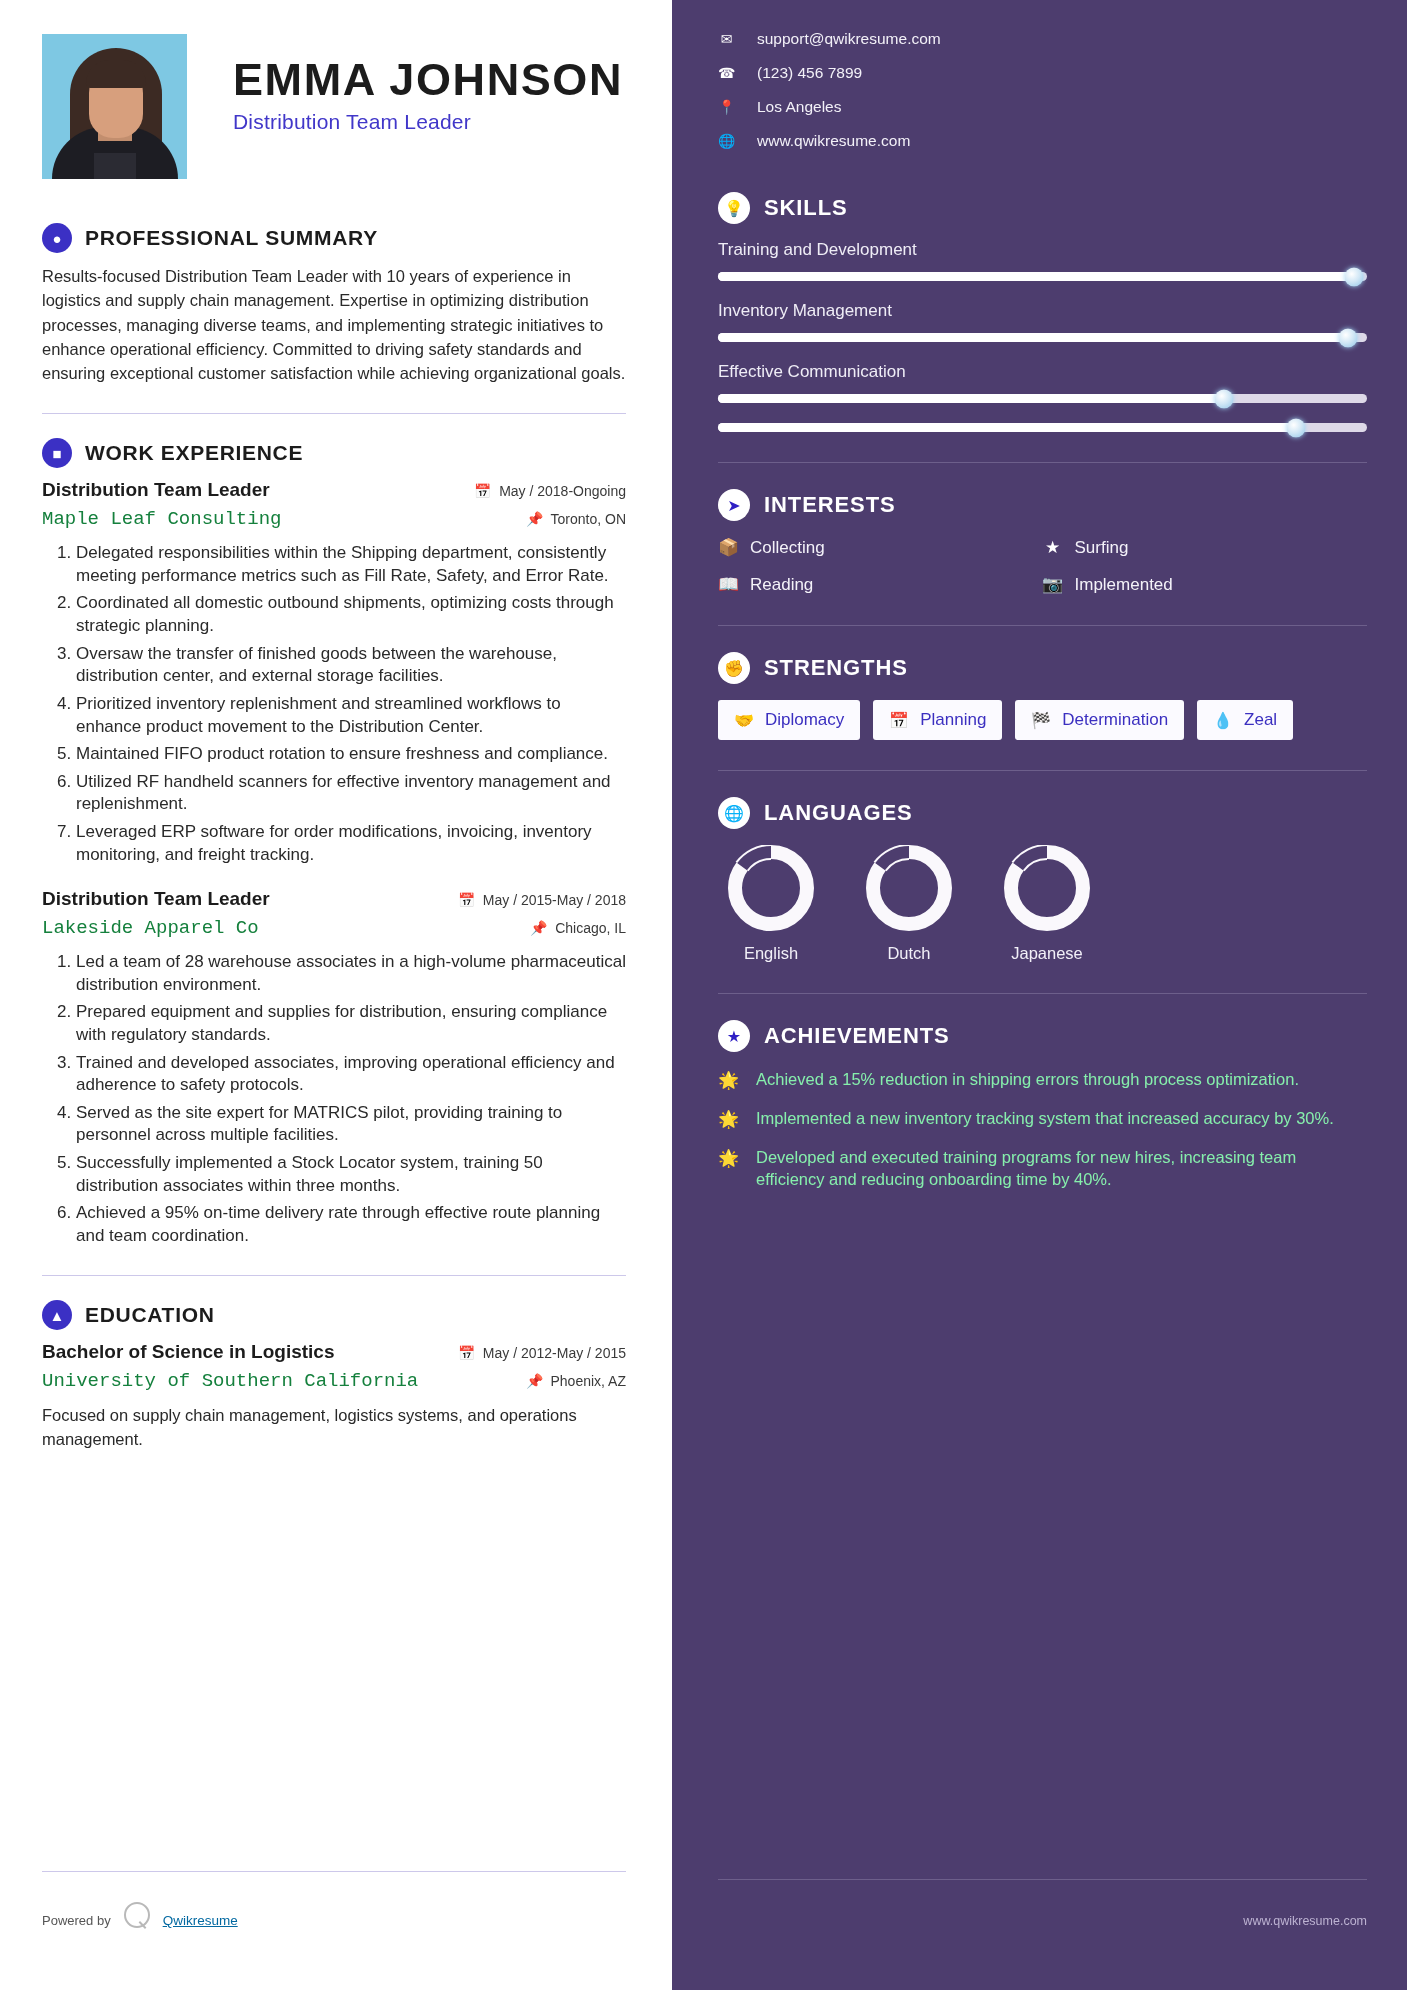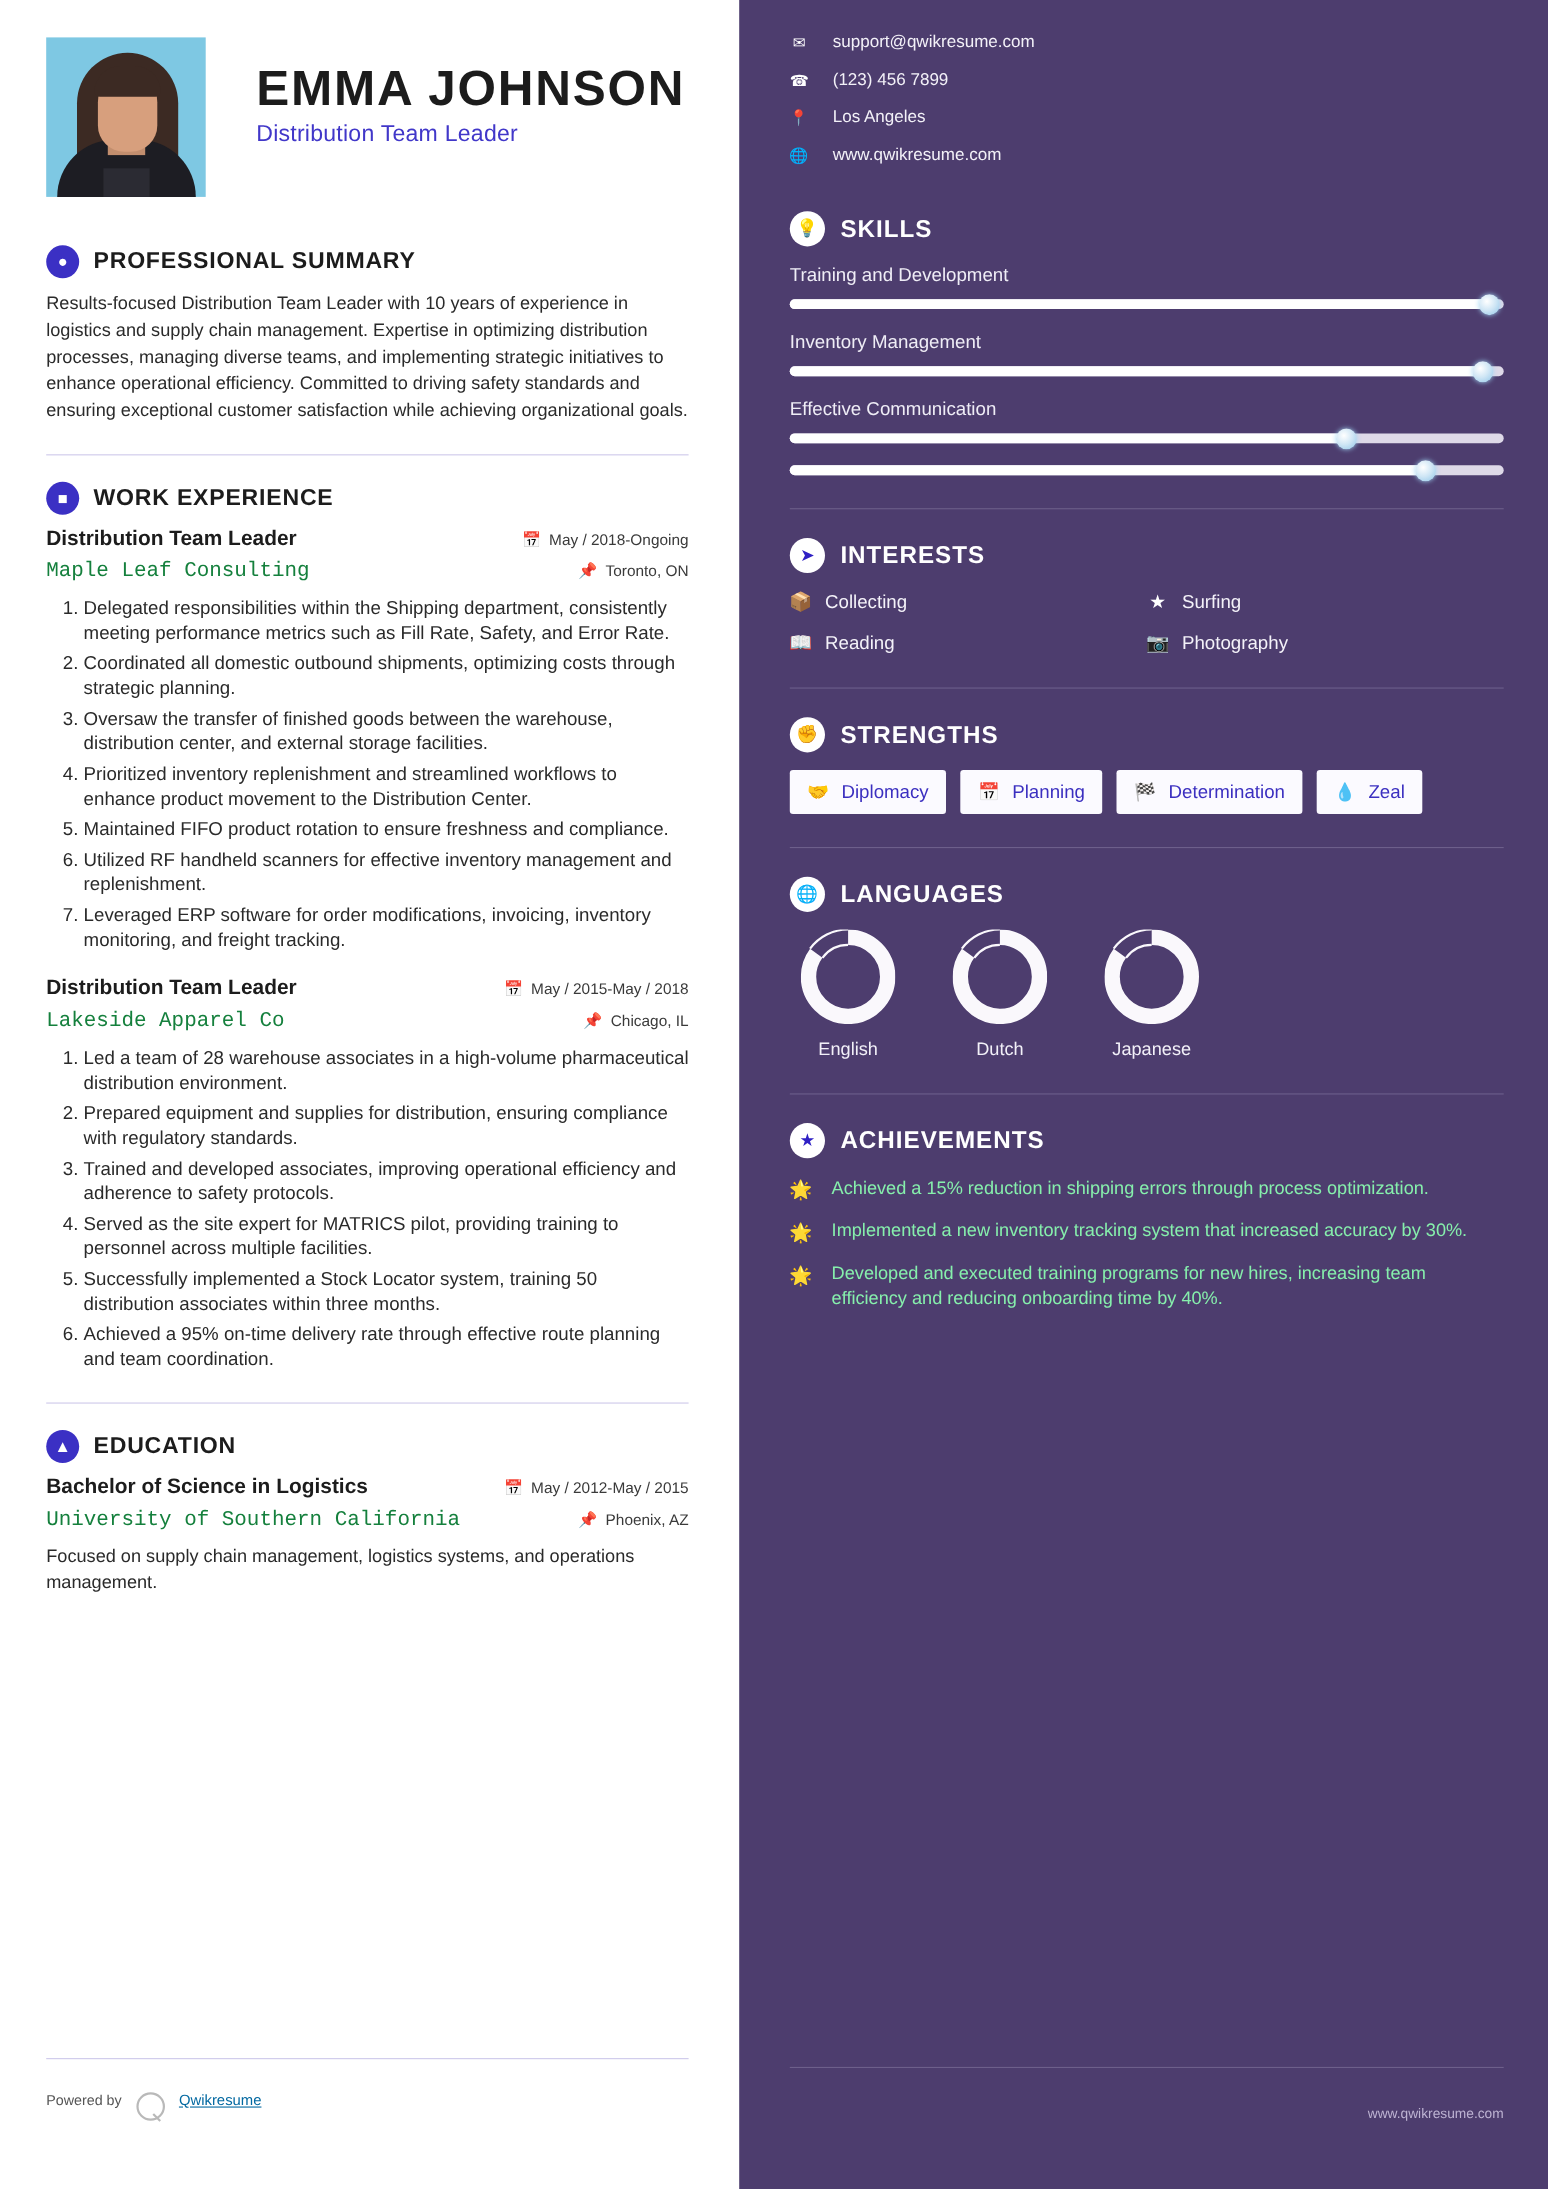--- a/index.html
+++ b/index.html
@@ -49,21 +49,21 @@
   .job-title { font-size:19px; font-weight:600; color:#1c1c1c; }
   .job-meta { font-size:14px; color:#3a3a3a; display:flex; align-items:center; gap:7px; white-space:nowrap; }
   .job-sub { display:flex; justify-content:space-between; align-items:baseline; margin-top:7px; }
   .job-org { font-size:19px; color:#15803d;font-family:Liberation Mono, monospace; }
 
   ol.bullets { margin:12px 0 0 0; padding-left:34px; }
   ol.bullets li { font-size:17px; line-height:1.33; color:#2a2a2a; margin-bottom:5px; }
 
   .edu-desc { font-size:16.5px; line-height:1.4; color:#2a2a2a; margin-top:12px; }
 
-  .footer-left { position:absolute; left:42px; bottom:62px; display:flex; align-items:flex-start; gap:13px; }
+  .footer-left { position:absolute; left:42px; bottom:62px; display:flex; align-items:flex-end; gap:13px; }
   .footer-left .pb { font-size:13px; color:#555; }
   .qlogo { width:26px; height:26px; border-radius:50%; border:2px solid #b9b9b9; position:relative; }
   .qlogo:after { content:""; position:absolute; right:1px; bottom:0px; width:9px; height:2px; background:#b9b9b9; transform:rotate(45deg); }
   .qname { font-size:13.5px; color:#0369a1; text-decoration:underline; }
 
   
   .right { width:735px; background:#4d3d6e; color:#ffffff; padding:30px 40px 0 46px; position:relative; }
 
   .contact { margin-bottom:42px; }
   .contact-row { display:flex; align-items:center; gap:22px; margin-bottom:16px; }
@@ -315,21 +315,21 @@
         <div class="interest">
           <span class="interest-ico">★</span>
           <span class="interest-txt">Surfing</span>
         </div>
         <div class="interest">
           <span class="interest-ico">📖</span>
           <span class="interest-txt">Reading</span>
         </div>
         <div class="interest">
           <span class="interest-ico">📷</span>
-          <span class="interest-txt">Photography</span>
+          <span class="interest-txt">Implemented</span>
         </div>
       </div>
     </div>
 
     <div class="rrule"></div>
 
     <div>
       <div class="rsec-head">
         <span class="rsec-ico">✊</span>
         <span class="rsec-title">STRENGTHS</span>

